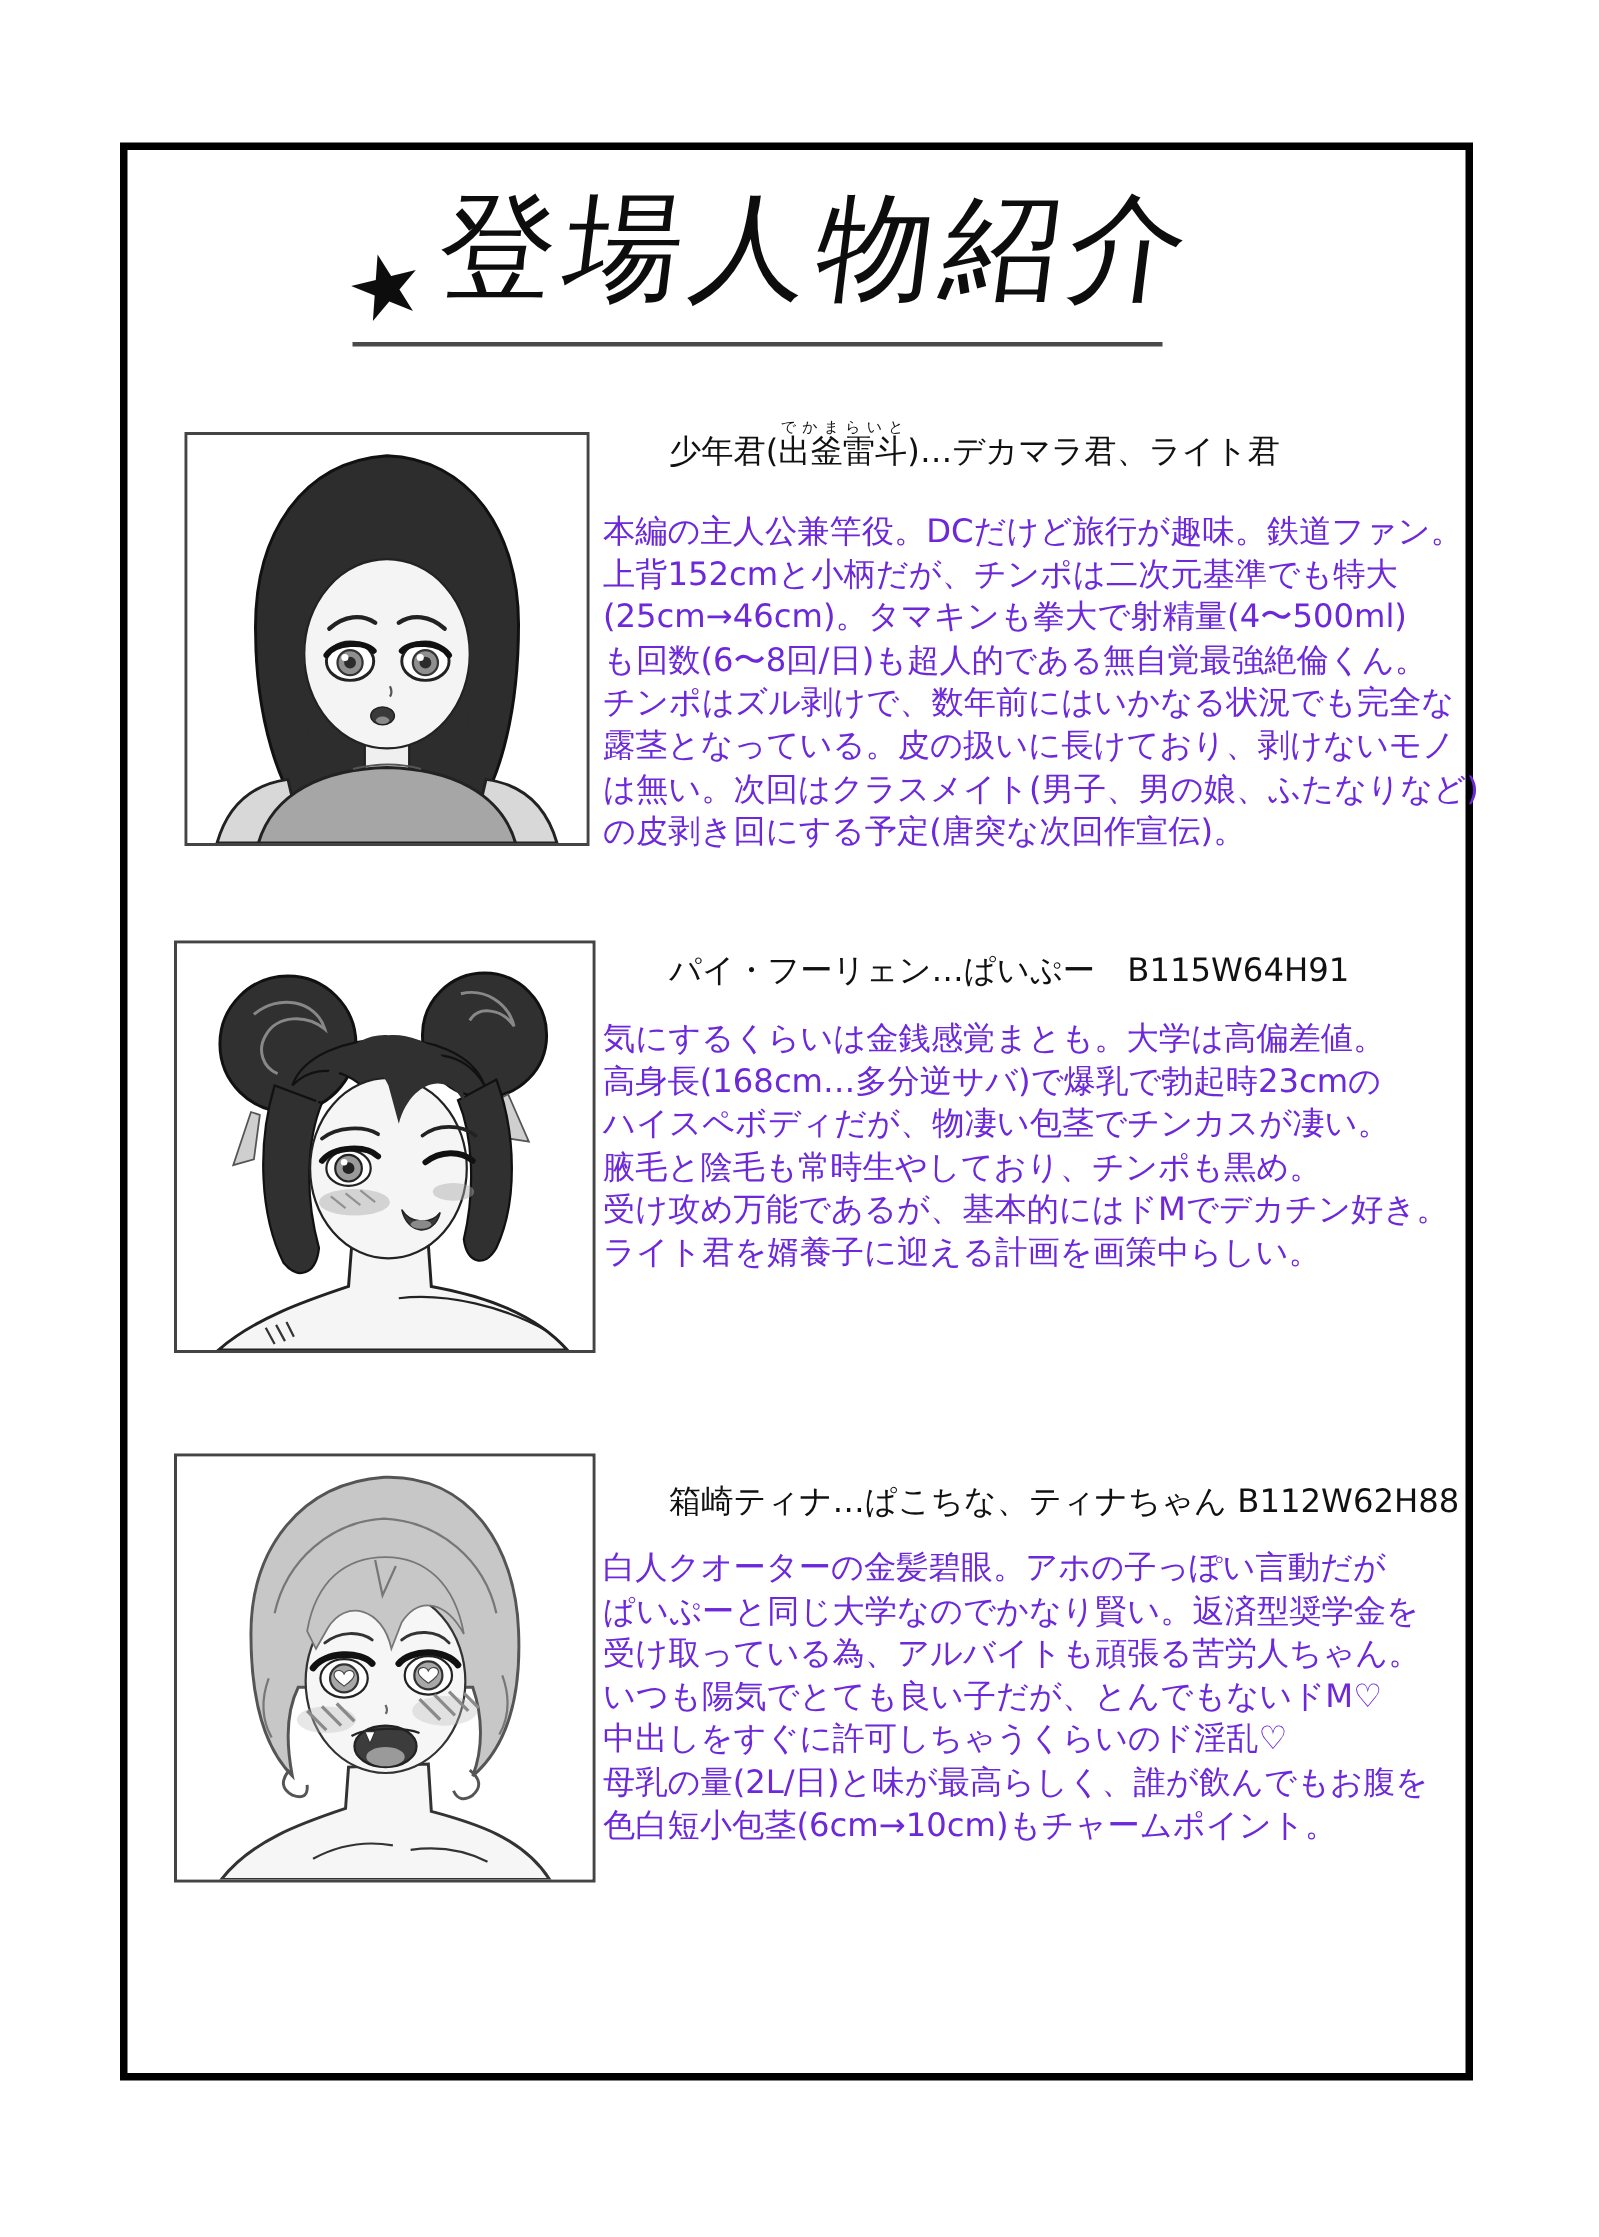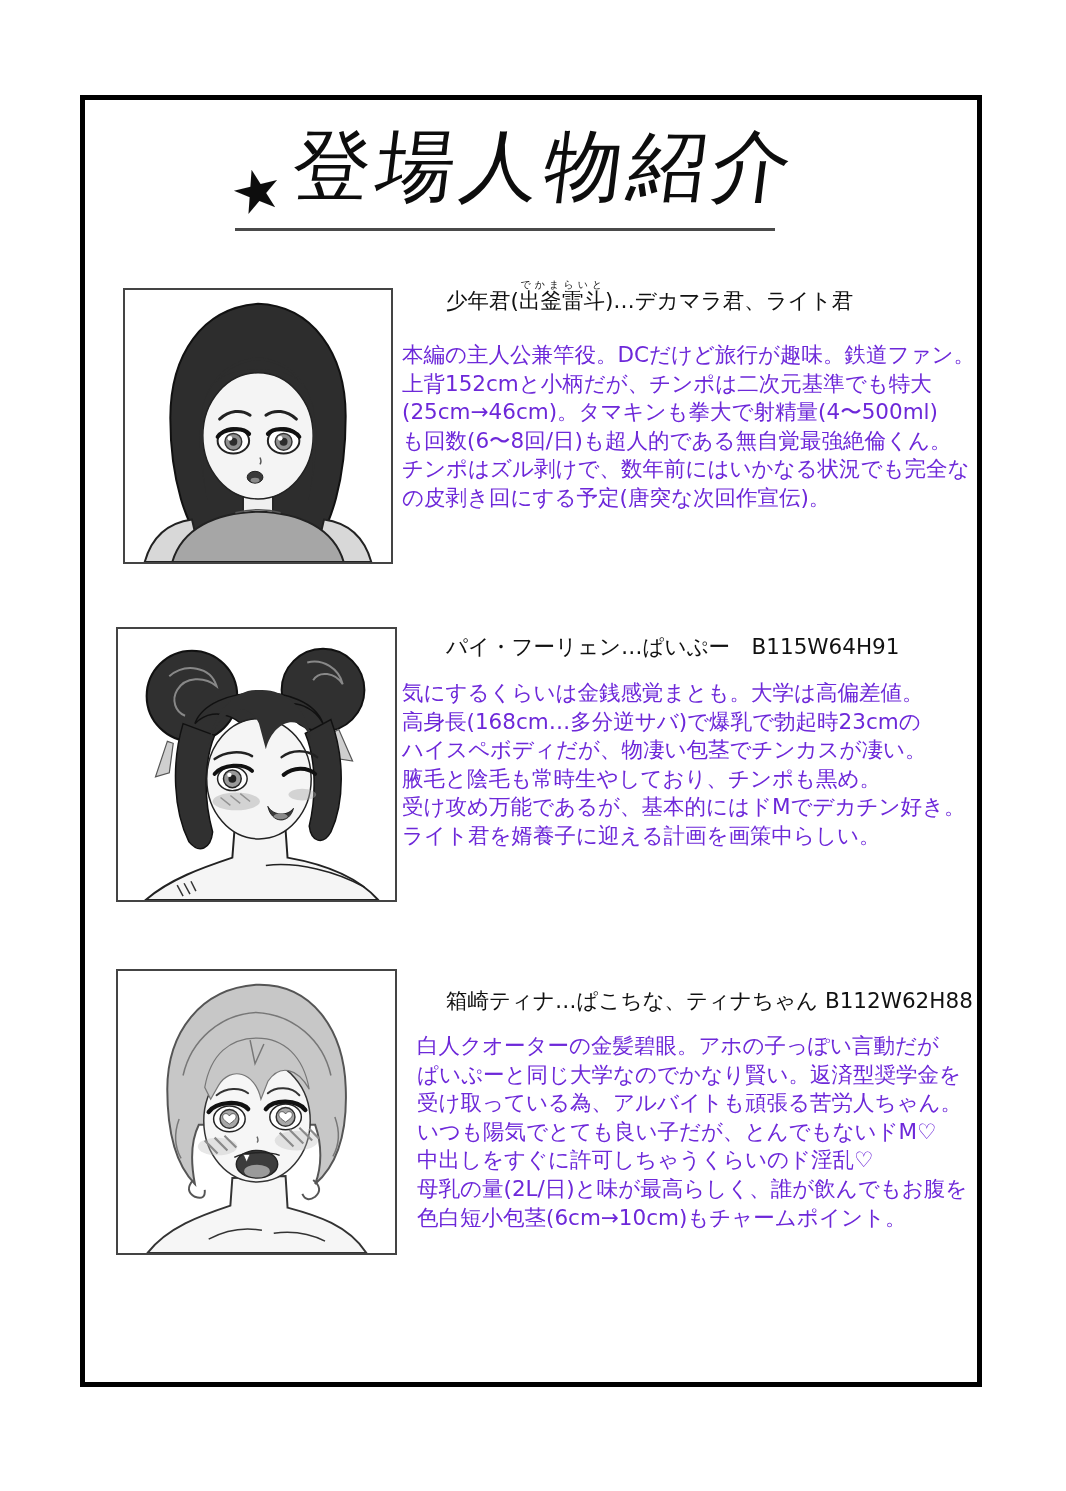--- a/index.html
+++ b/index.html
@@ -39,21 +39,21 @@
   .char-heading{
     position:absolute;left:402px;font-size:21.5px;white-space:nowrap;color:#111;margin-left:44px;
   }
   .h1{top:280px;}
   .h2{top:632px;}
   .h3{top:986px;text-align:right;}
   ruby rt{font-size:10px;letter-spacing:1px;color:#111;}
   .char-body{position:absolute;left:402px;color:#6d28d9;}
   .b1{top:341px;}
   .b2{top:679px;}
-  .b3{top:1032px;margin-left:15px;}
+  .b3{top:1032px;}
   .char-line{font-size:21.5px;line-height:28.6px;white-space:nowrap;}
 </style>
 </head>
 <body>
 
 <div class="page-frame"></div>
 
 <div class="title-wrap">
   <span class="title-star">★</span>
   <span class="title-text">登場人物紹介</span>
@@ -92,20 +92,22 @@
 </div>
 
 <div class="char-heading h1"><span>少年君(</span><ruby><span>出釜雷斗</span><rt>でかまらいと</rt></ruby><span>)…デカマラ君、ライト君</span></div>
 
 <div class="char-body b1">
   <div class="char-line">本編の主人公兼竿役。DCだけど旅行が趣味。鉄道ファン。</div>
   <div class="char-line">上背152cmと小柄だが、チンポは二次元基準でも特大</div>
   <div class="char-line">(25cm→46cm)。タマキンも拳大で射精量(4〜500ml)</div>
   <div class="char-line">も回数(6〜8回/日)も超人的である無自覚最強絶倫くん。</div>
   <div class="char-line">チンポはズル剥けで、数年前にはいかなる状況でも完全な</div>
+  <div class="char-line">露茎となっている。皮の扱いに長けており、剥けないモノ</div>
+  <div class="char-line">は無い。次回はクラスメイト(男子、男の娘、ふたなりなど)</div>
   <div class="char-line">の皮剥き回にする予定(唐突な次回作宣伝)。</div>
 </div>
 
 <div class="portrait p2">
   <svg viewBox="0 0 281 275" xmlns="http://www.w3.org/2000/svg">
     <rect width="281" height="275" fill="#ffffff"></rect>
     <circle cx="75" cy="68" r="46" fill="#303030" stroke="#111" stroke-width="2"></circle>
     <path d="M52,48 C68,34 94,38 100,58 C88,48 68,48 60,62 C54,72 58,84 68,88" fill="none" stroke="#888" stroke-width="2"></path>
     <circle cx="208" cy="62" r="42" fill="#303030" stroke="#111" stroke-width="2"></circle>
     <path d="M192,34 C208,30 224,40 228,56 C220,44 204,42 198,52" fill="none" stroke="#888" stroke-width="2"></path>

